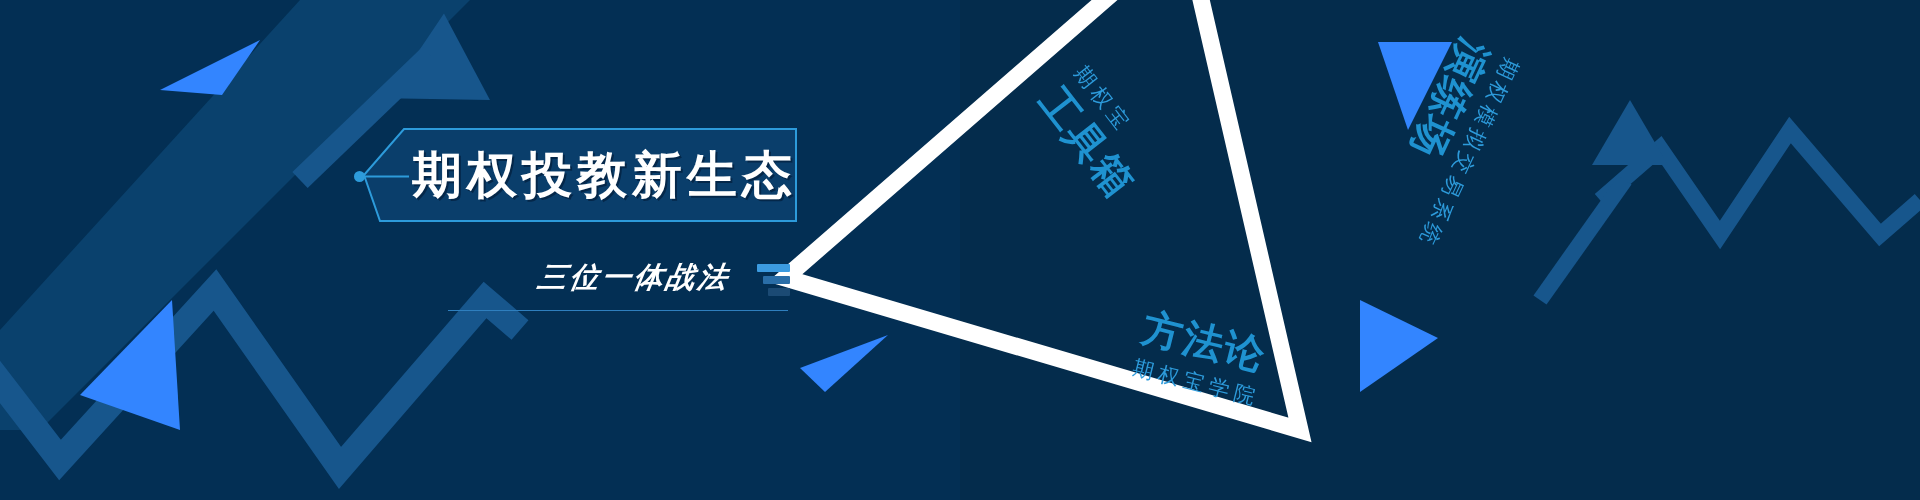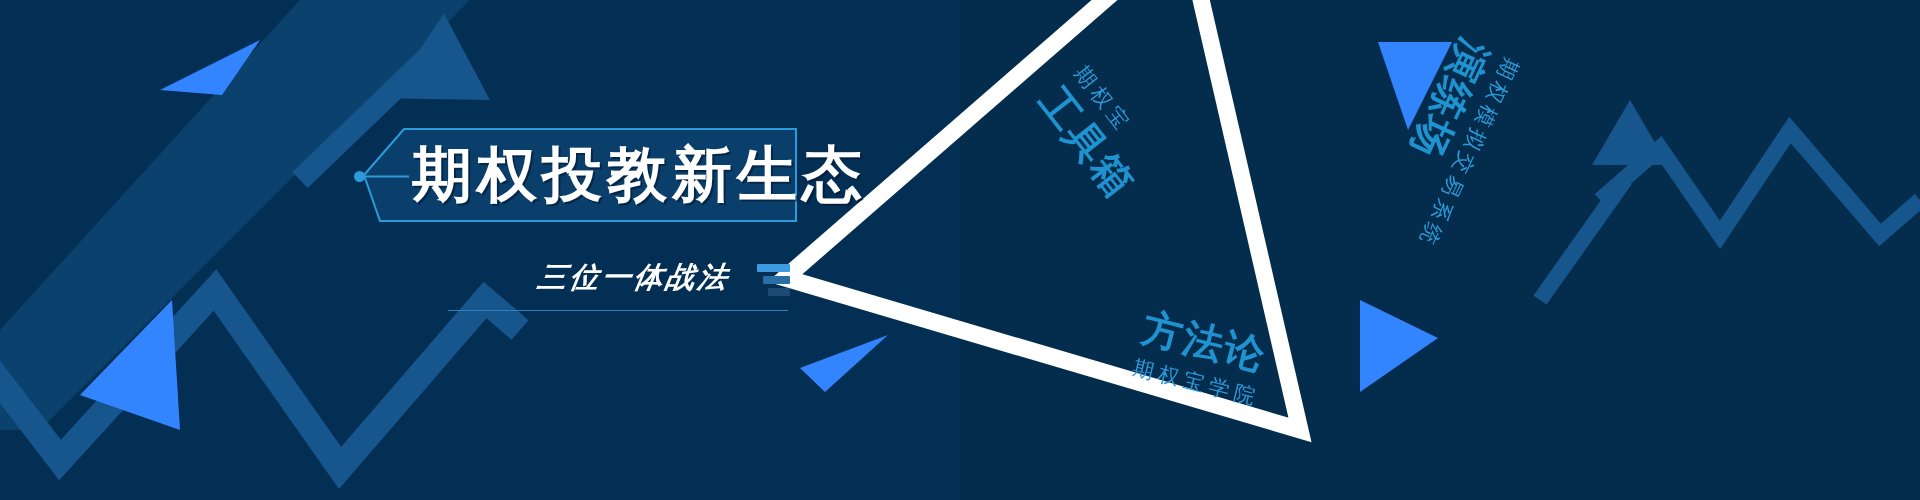--- a/index.html
+++ b/index.html
@@ -11,21 +11,21 @@
   }
   .layer{position:absolute;left:0;top:0;width:1920px;height:500px;}
   svg.layer{display:block;}
 
   
   #title-block{position:absolute;left:360px;top:125px;width:440px;height:100px;}
   #title-plate{position:absolute;left:0;top:0;width:440px;height:100px;}
   #title-text{
     position:absolute;left:52px;top:0;width:400px;height:100px;
     display:flex;align-items:center;
-    color:#ffffff;font-size:60px;font-weight:bold;letter-spacing:5px;
+    color:#ffffff;font-size:50px;font-weight:bold;letter-spacing:5px;
     font-family:"DejaVu Sans","Liberation Sans",sans-serif;
     text-shadow:2px 2px 0 rgba(0,20,45,.55);
     white-space:nowrap;
   }
   #title-dot{
     position:absolute;left:-6px;top:46px;width:11px;height:11px;border-radius:50%;
     background:#2d9bdb;
   }
 
   

